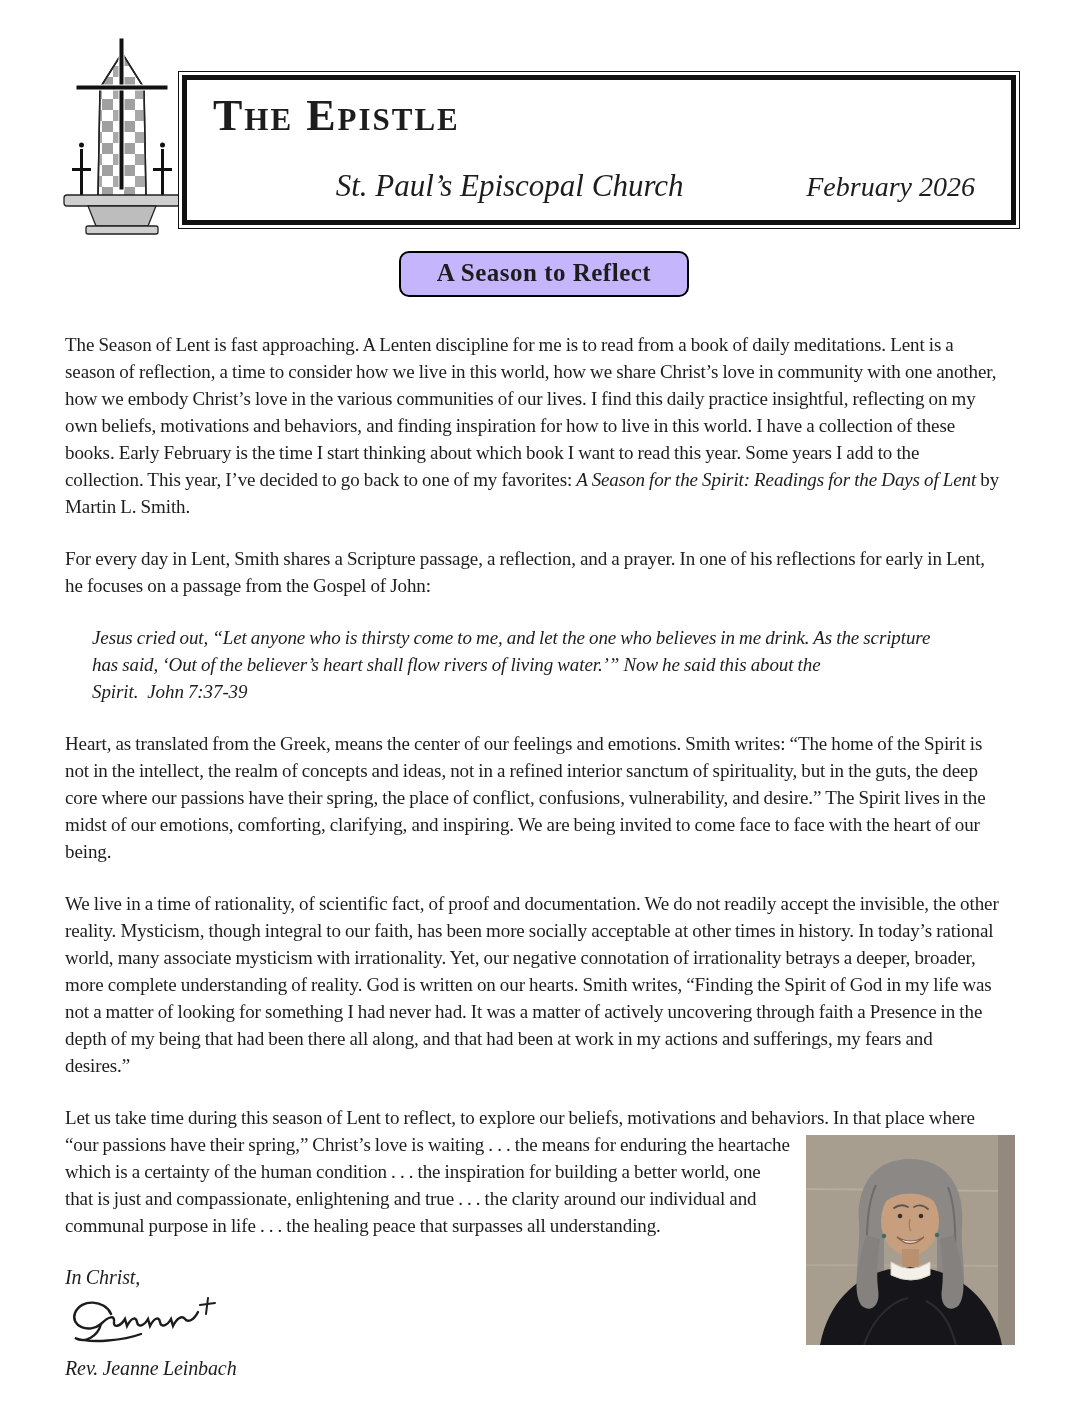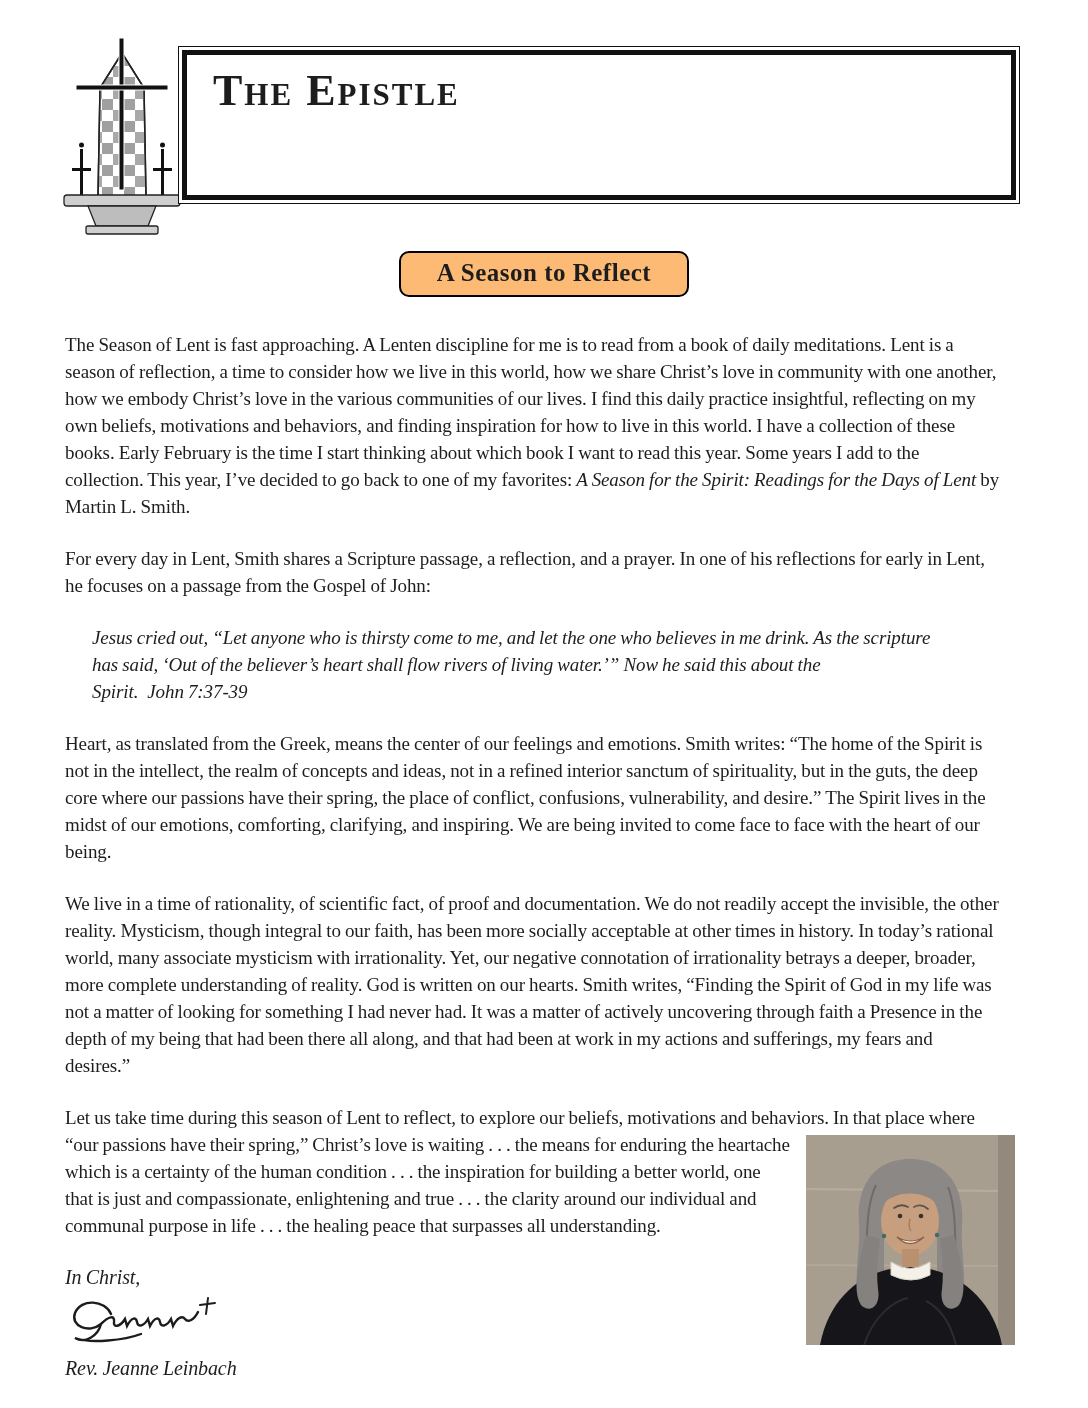--- a/index.html
+++ b/index.html
@@ -14,21 +14,21 @@
   }
 
   
   .logo {
     position: absolute;
     left: 58px; top: 33px;
     width: 128px; height: 205px;
   }
   .mast-box-outer {
     position: absolute;
-    left: 178px; top: 46px;
+    left: 178px; top: 71px;
     width: 842px; height: 158px;
     box-sizing: border-box;
     border: 1.5px solid #111;
     padding: 3px;
     background: #fff;
   }
   .mast-box-inner {
     box-sizing: border-box;
     height: 100%;
     border: 5px solid #111;
@@ -63,21 +63,21 @@
 
   
   .badge-wrap {
     position: absolute;
     top: 251px; left: 0;
     width: 100%;
     text-align: center;
   }
   .title-badge {
     display: inline-block;
-    background: #fdba74;
+    background: #c4b5fd;
     border: 2px solid #000;
     border-radius: 10px;
     padding: 6px 36px 8px;
     font-size: 25px;
     font-weight: bold;
     letter-spacing: 0.5px;
   }
 
   
   .article {
@@ -142,20 +142,24 @@
 
       <rect x="6" y="162" width="116" height="11" rx="3" fill="#cfcfcf" stroke="#222" stroke-width="1.3"></rect>
       <path d="M30 173 h68 l-8 20 h-52 z" fill="#bdbdbd" stroke="#222" stroke-width="1.3"></path>
       <rect x="28" y="193" width="72" height="8" rx="2" fill="#cfcfcf" stroke="#222" stroke-width="1.3"></rect>
     </svg>
   </div>
 
   <header class="mast-box-outer">
     <div class="mast-box-inner">
       <div class="mast-title">The Epistle</div>
+      <div class="mast-row">
+        <div class="church-name">St. Paul’s Episcopal Church</div>
+        <div class="issue-date">February 2026</div>
+      </div>
     </div>
   </header>
 
   <div class="badge-wrap">
     <div class="title-badge">A Season to Reflect</div>
   </div>
 
   <main class="article">
 
     <p><span>The Season of Lent is fast approaching. A Lenten discipline for me is to read from a book of daily meditations. Lent is a season of reflection, a time to consider how we live in this world, how we share Christ’s love in community with one another, how we embody Christ’s love in the various communities of our lives. I find this daily practice insightful, reflecting on my own beliefs, motivations and behaviors, and finding inspiration for how to live in this world. I have a collection of these books. Early February is the time I start thinking about which book I want to read this year. Some years I add to the collection. This year, I’ve decided to go back to one of my favorites: </span><span class="book-title">A Season for the Spirit: Readings for the Days of Lent</span><span> by Martin L. Smith.</span></p>

